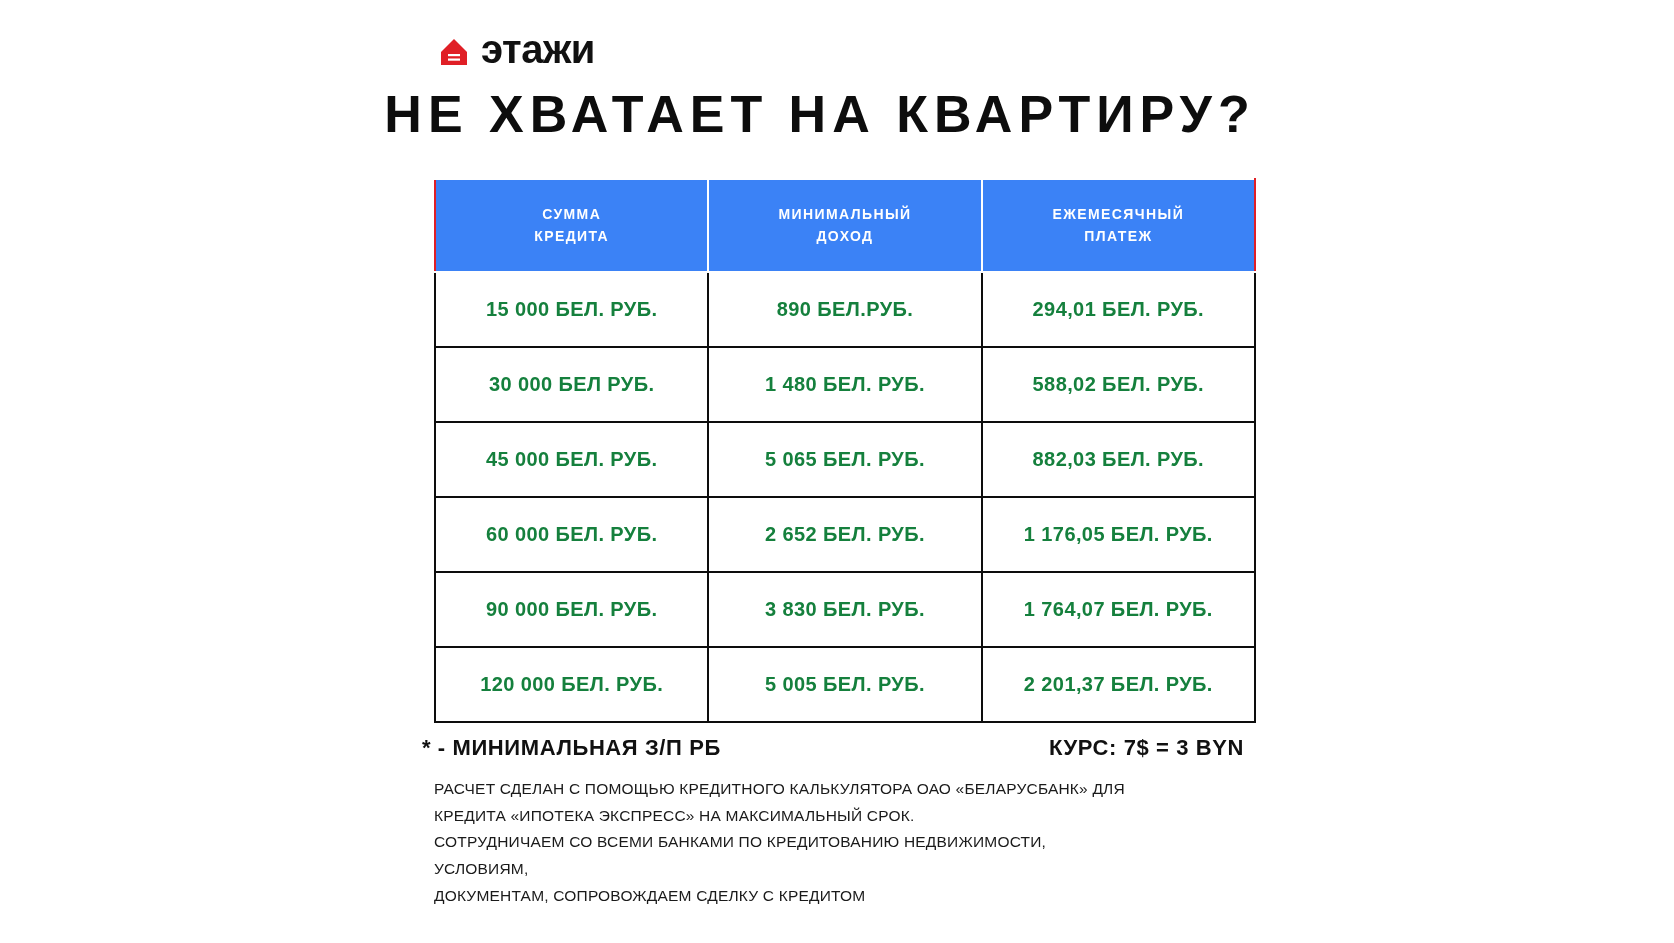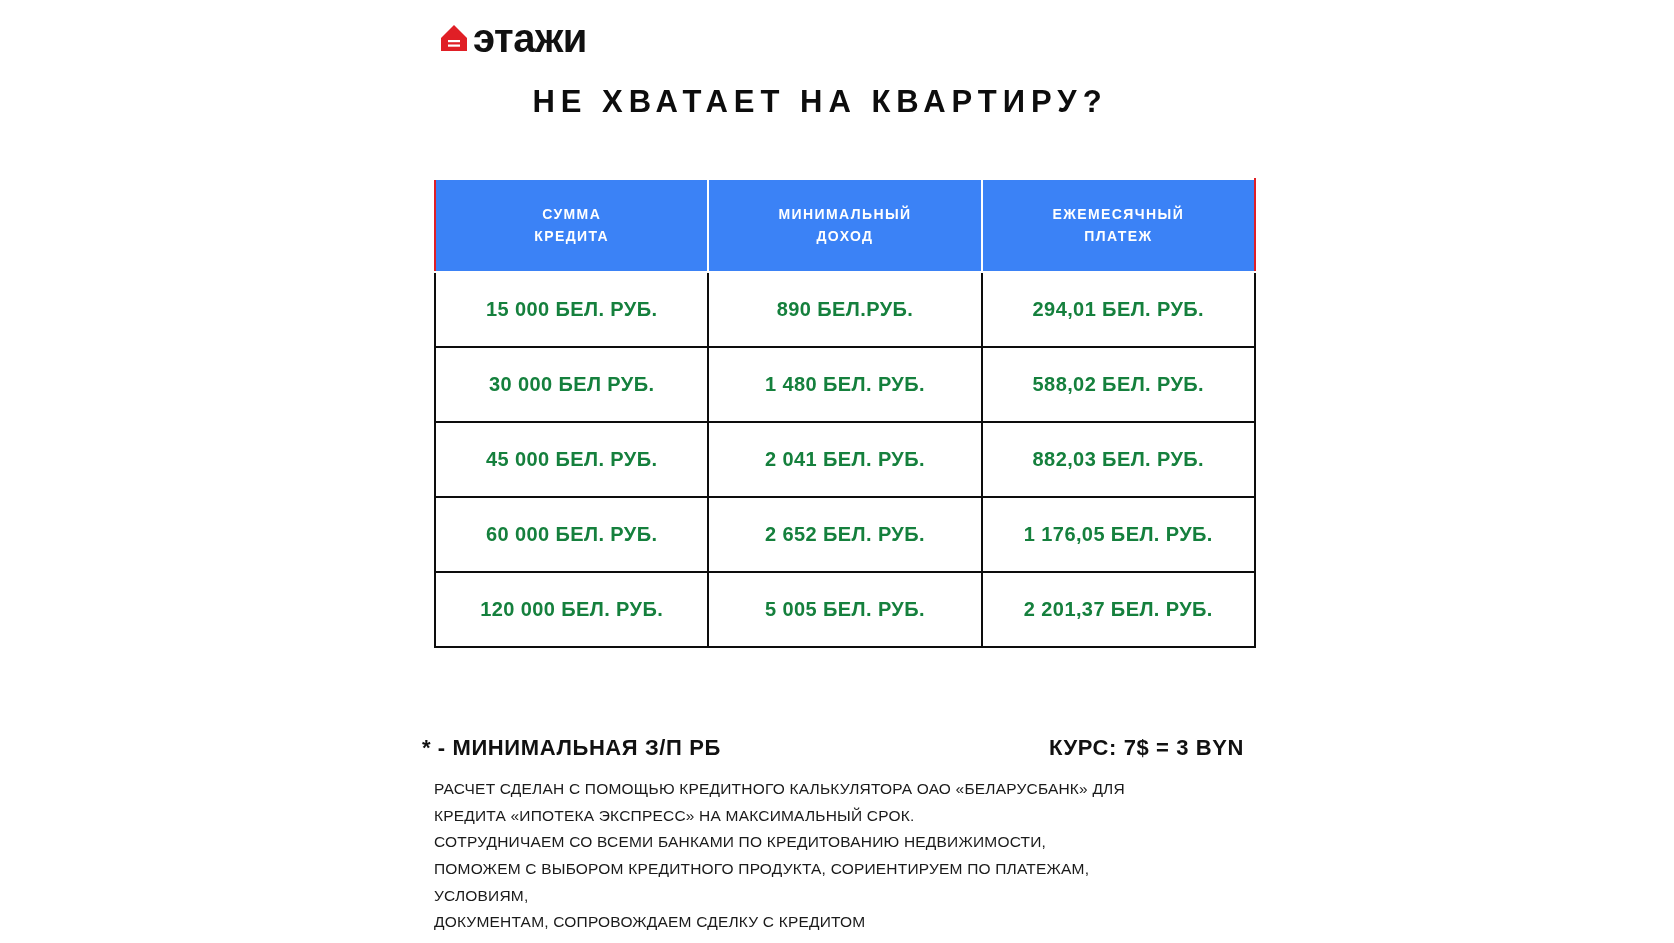--- a/index.html
+++ b/index.html
@@ -17,45 +17,45 @@
   .page {
     position: relative;
     width: 1674px;
     height: 943px;
     background: #ffffff;
   }
   
   .logo-row {
     position: absolute;
     left: 437px;
-    top: 18px;
+    top: 29px;
     display: flex;
-    align-items: center;
-    gap: 2px;
+    align-items: flex-end;
+    gap: 10px;
   }
   .logo-mark {
     width: 34px;
     height: 34px;
     display: block;
   }
   .logo-text {
     font-size: 40px;
     font-weight: 700;
     letter-spacing: -0.5px;
     color: #111111;
     line-height: 1;
   }
   
   .headline {
     position: absolute;
     left: 0;
     top: 84px;
     width: 1640px;
     text-align: center;
-    font-size: 31px;
+    font-size: 52px;
     font-weight: 800;
     letter-spacing: 6px;
     color: #0d0d0d;
   }
   
   .table-wrap {
     position: absolute;
     left: 434px;
     top: 178px;
     width: 822px;
@@ -161,44 +161,48 @@
           <td>890 БЕЛ.РУБ.</td>
           <td>294,01 БЕЛ. РУБ.</td>
         </tr>
         <tr>
           <td>30 000 БЕЛ РУБ.</td>
           <td>1 480 БЕЛ. РУБ.</td>
           <td>588,02 БЕЛ. РУБ.</td>
         </tr>
         <tr>
           <td>45 000 БЕЛ. РУБ.</td>
-          <td>2 041 БЕЛ. РУБ.</td>
+          <td>5 065 БЕЛ. РУБ.</td>
           <td>882,03 БЕЛ. РУБ.</td>
         </tr>
         <tr>
           <td>60 000 БЕЛ. РУБ.</td>
           <td>2 652 БЕЛ. РУБ.</td>
           <td>1 176,05 БЕЛ. РУБ.</td>
+        </tr>
+        <tr>
+          <td>90 000 БЕЛ. РУБ.</td>
+          <td>3 830 БЕЛ. РУБ.</td>
+          <td>1 764,07 БЕЛ. РУБ.</td>
         </tr>
         <tr>
           <td>120 000 БЕЛ. РУБ.</td>
           <td>5 005 БЕЛ. РУБ.</td>
           <td>2 201,37 БЕЛ. РУБ.</td>
         </tr>
       </tbody>
     </table>
   </div>
 
   <div class="notes-row">
     <div class="note-left">* - МИНИМАЛЬНАЯ З/П РБ</div>
     <div class="note-right">КУРС: 7$ = 3 BYN</div>
   </div>
 
   <div class="disclaimer">
     <div>РАСЧЕТ СДЕЛАН С ПОМОЩЬЮ КРЕДИТНОГО КАЛЬКУЛЯТОРА ОАО «БЕЛАРУСБАНК» ДЛЯ</div>
     <div>КРЕДИТА «ИПОТЕКА ЭКСПРЕСС» НА МАКСИМАЛЬНЫЙ СРОК.</div>
     <div>СОТРУДНИЧАЕМ СО ВСЕМИ БАНКАМИ ПО КРЕДИТОВАНИЮ НЕДВИЖИМОСТИ,</div>
-    <div>ПОМОЖЕМ С ВЫБОРОМ КРЕДИТНОГО ПРОДУКТА, СОРИЕНТИРУЕМ ПО ПЛАТЕЖАМ,</div>
     <div>УСЛОВИЯМ,</div>
     <div>ДОКУМЕНТАМ, СОПРОВОЖДАЕМ СДЕЛКУ С КРЕДИТОМ</div>
   </div>
 
 </div>
 
 </body></html>

